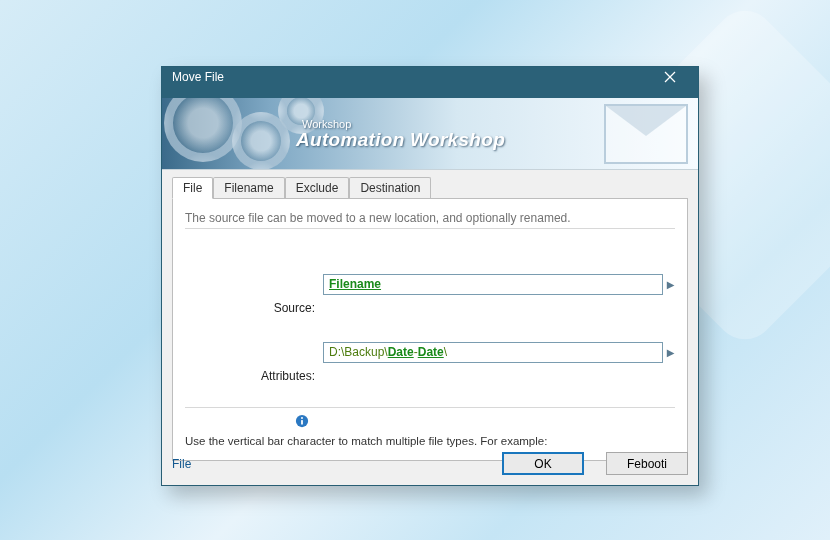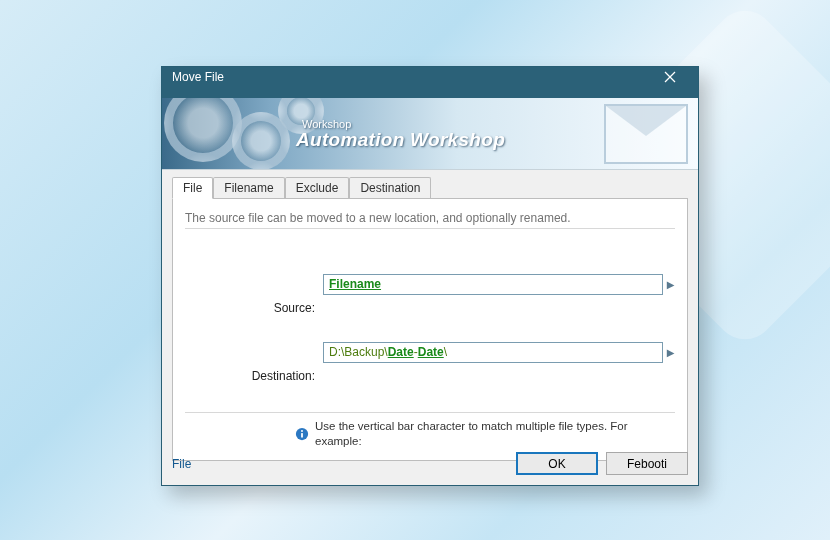--- a/index.html
+++ b/index.html
@@ -177,24 +177,25 @@
       padding-left:3px;
     }
     .hint-area {
       position: absolute;
       left: 12px;
       right: 12px;
       bottom: 10px;
       border-top: 1px solid #d8d8d8;
       padding-top: 6px;
       display: flex;
-      align-items: center;
+      align-items: flex-start;
       gap: 6px;
       font-size: 11.5px;
       color: #333;
+      flex-direction: column;
     }
     .hint-area .info-icon {
       width:14px;
       height:14px;
       flex-shrink:0;
       margin-left: 110px;
     }
     .hint-text { line-height: 1.35; }
     .footer {
       position: absolute;
@@ -210,21 +211,21 @@
       cursor: pointer;
     }
     .footer-spacer { flex: 1; }
     .btn {
       width: 82px;
       height: 23px;
       border: 1px solid #a8a8a8;
       background: #eaeaea;
       font-size: 12px;
       cursor: pointer;
-      margin-left: 8px;
+      margin-left: 22px;
     }
     .btn.primary {
       border: 2px solid #1976bd;
       background: #eaeaea;
     }
   </style>
 </head>
 <body>
 
 <div class="bg-shape"></div>
@@ -265,21 +266,21 @@
         <div class="form-label">Source:</div>
         <div class="input-wrap">
           <div class="text-input">
             <span class="var">Filename</span>
           </div>
           <div class="expand-arrow">▶</div>
         </div>
       </div>
 
       <div class="form-row">
-        <div class="form-label">Destination:</div>
+        <div class="form-label">Attributes:</div>
         <div class="input-wrap">
           <div class="text-input">
             <span class="path">D:\Backup\</span>
               <span class="var">Date</span>
               <span class="path">-</span>
               <span class="var">Date</span>
               <span class="path">\</span>
           </div>
           <div class="expand-arrow">▶</div>
         </div>

